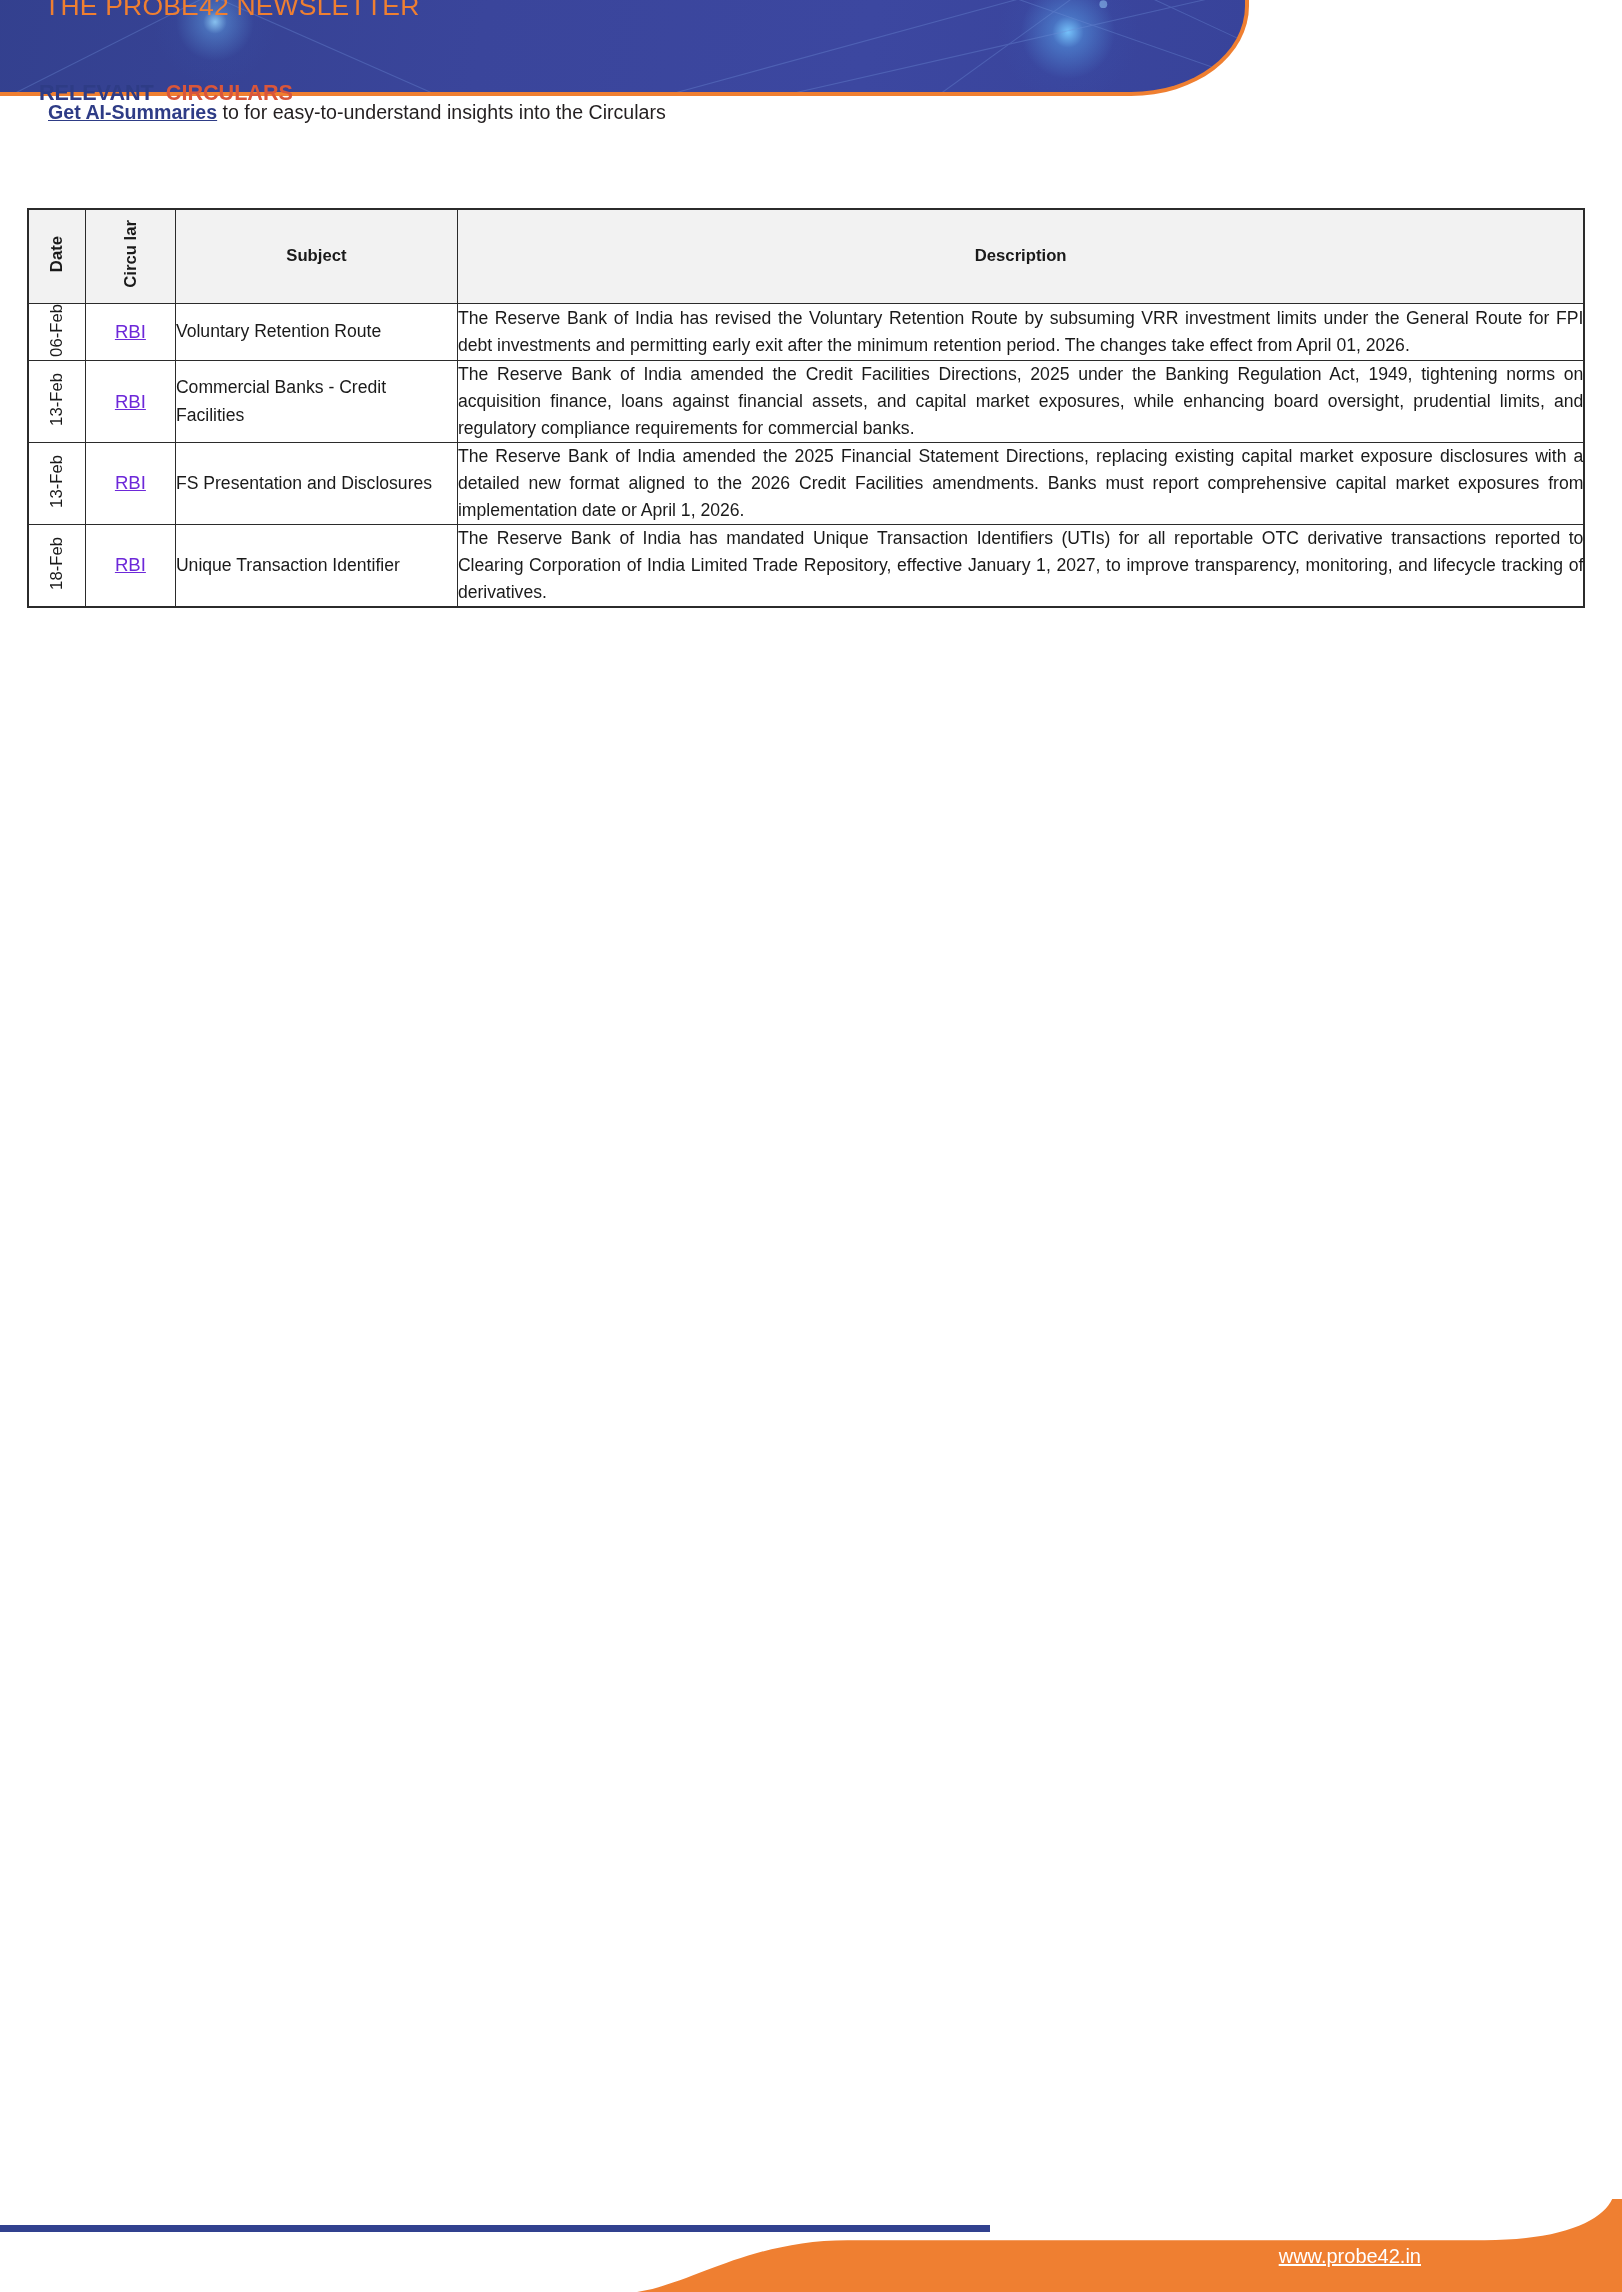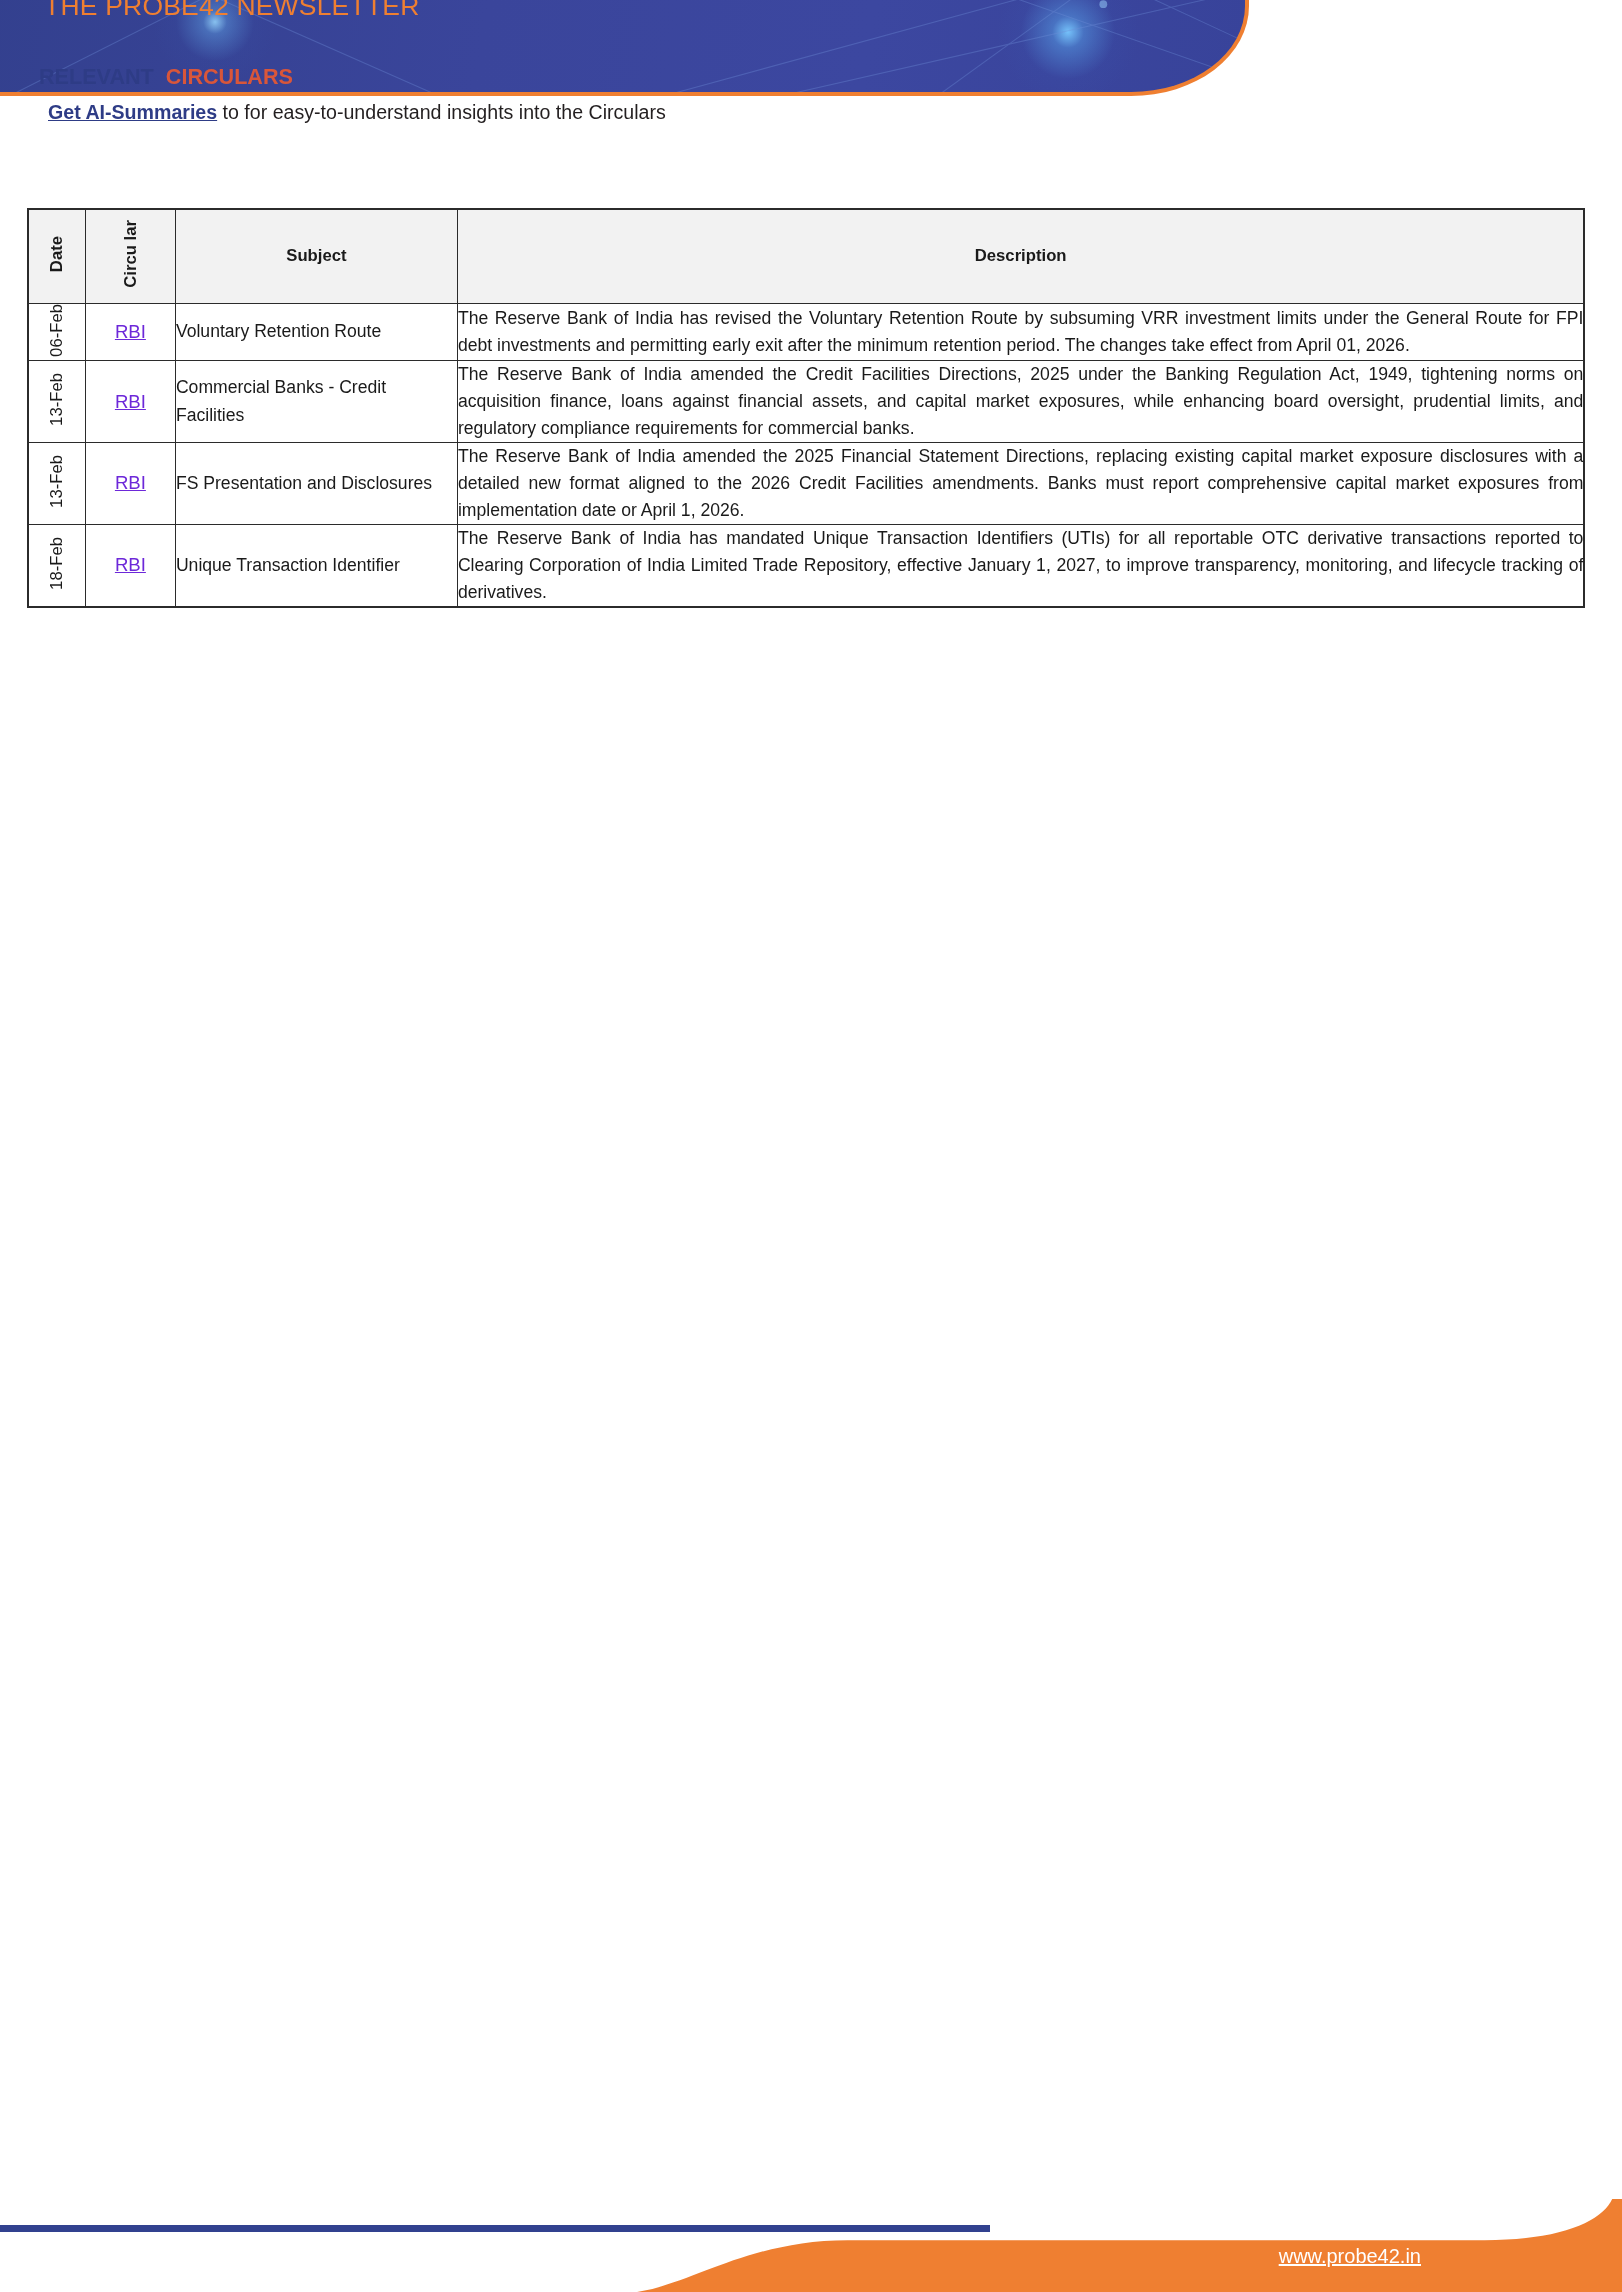--- a/index.html
+++ b/index.html
@@ -58,21 +58,21 @@
     right: 21.6px;
     top: 5.9px;
     width: 245px;
     height: 71px;
   }
 
   
   .section-heading {
     position: absolute;
     left: 39px;
-    top: 64px;
+    top: 80px;
     font-size: 21.6px;
     font-weight: bold;
     white-space: nowrap;
   }
   .sh-relevant { color: #2e3c86; }
   .sh-circulars { color: #d9563a; }
 
   .subheading {
     position: absolute;
     left: 48px;

